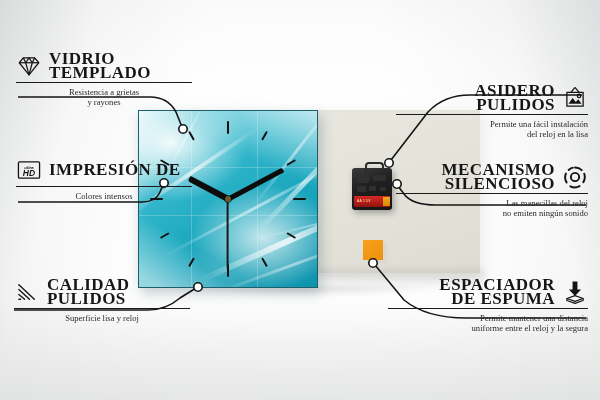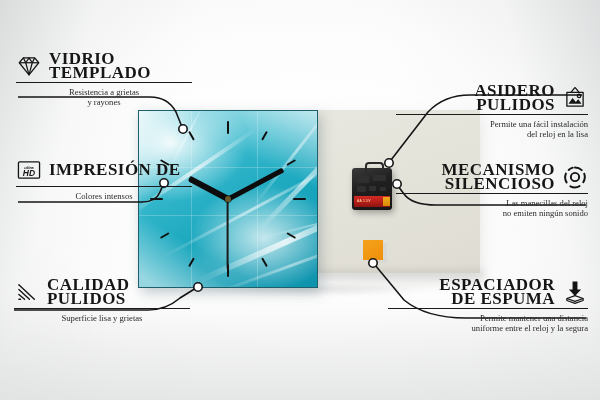--- a/index.html
+++ b/index.html
@@ -355,21 +355,21 @@
             <line x1="6" y1="25" x2="8" y2="25"></line>
           </g>
         </svg>
       </span>
       <div>
         <div class="ttl">CALIDAD</div>
         <div class="ttl">PULIDOS</div>
       </div>
     </div>
     <div class="rule"></div>
-    <div class="desc">Superficie lisa y grietas</div>
+    <div class="desc">Superficie lisa y reloj</div>
   </div>
 
   <div class="callout right" style="right:12px; top:50px; width:192px;margin-top:34px;">
     <div class="head-row">
       <div>
         <div class="ttl">ASIDERO</div>
         <div class="ttl">PULIDOS</div>
       </div>
       <span class="ico">
         <svg viewBox="0 0 32 32">

